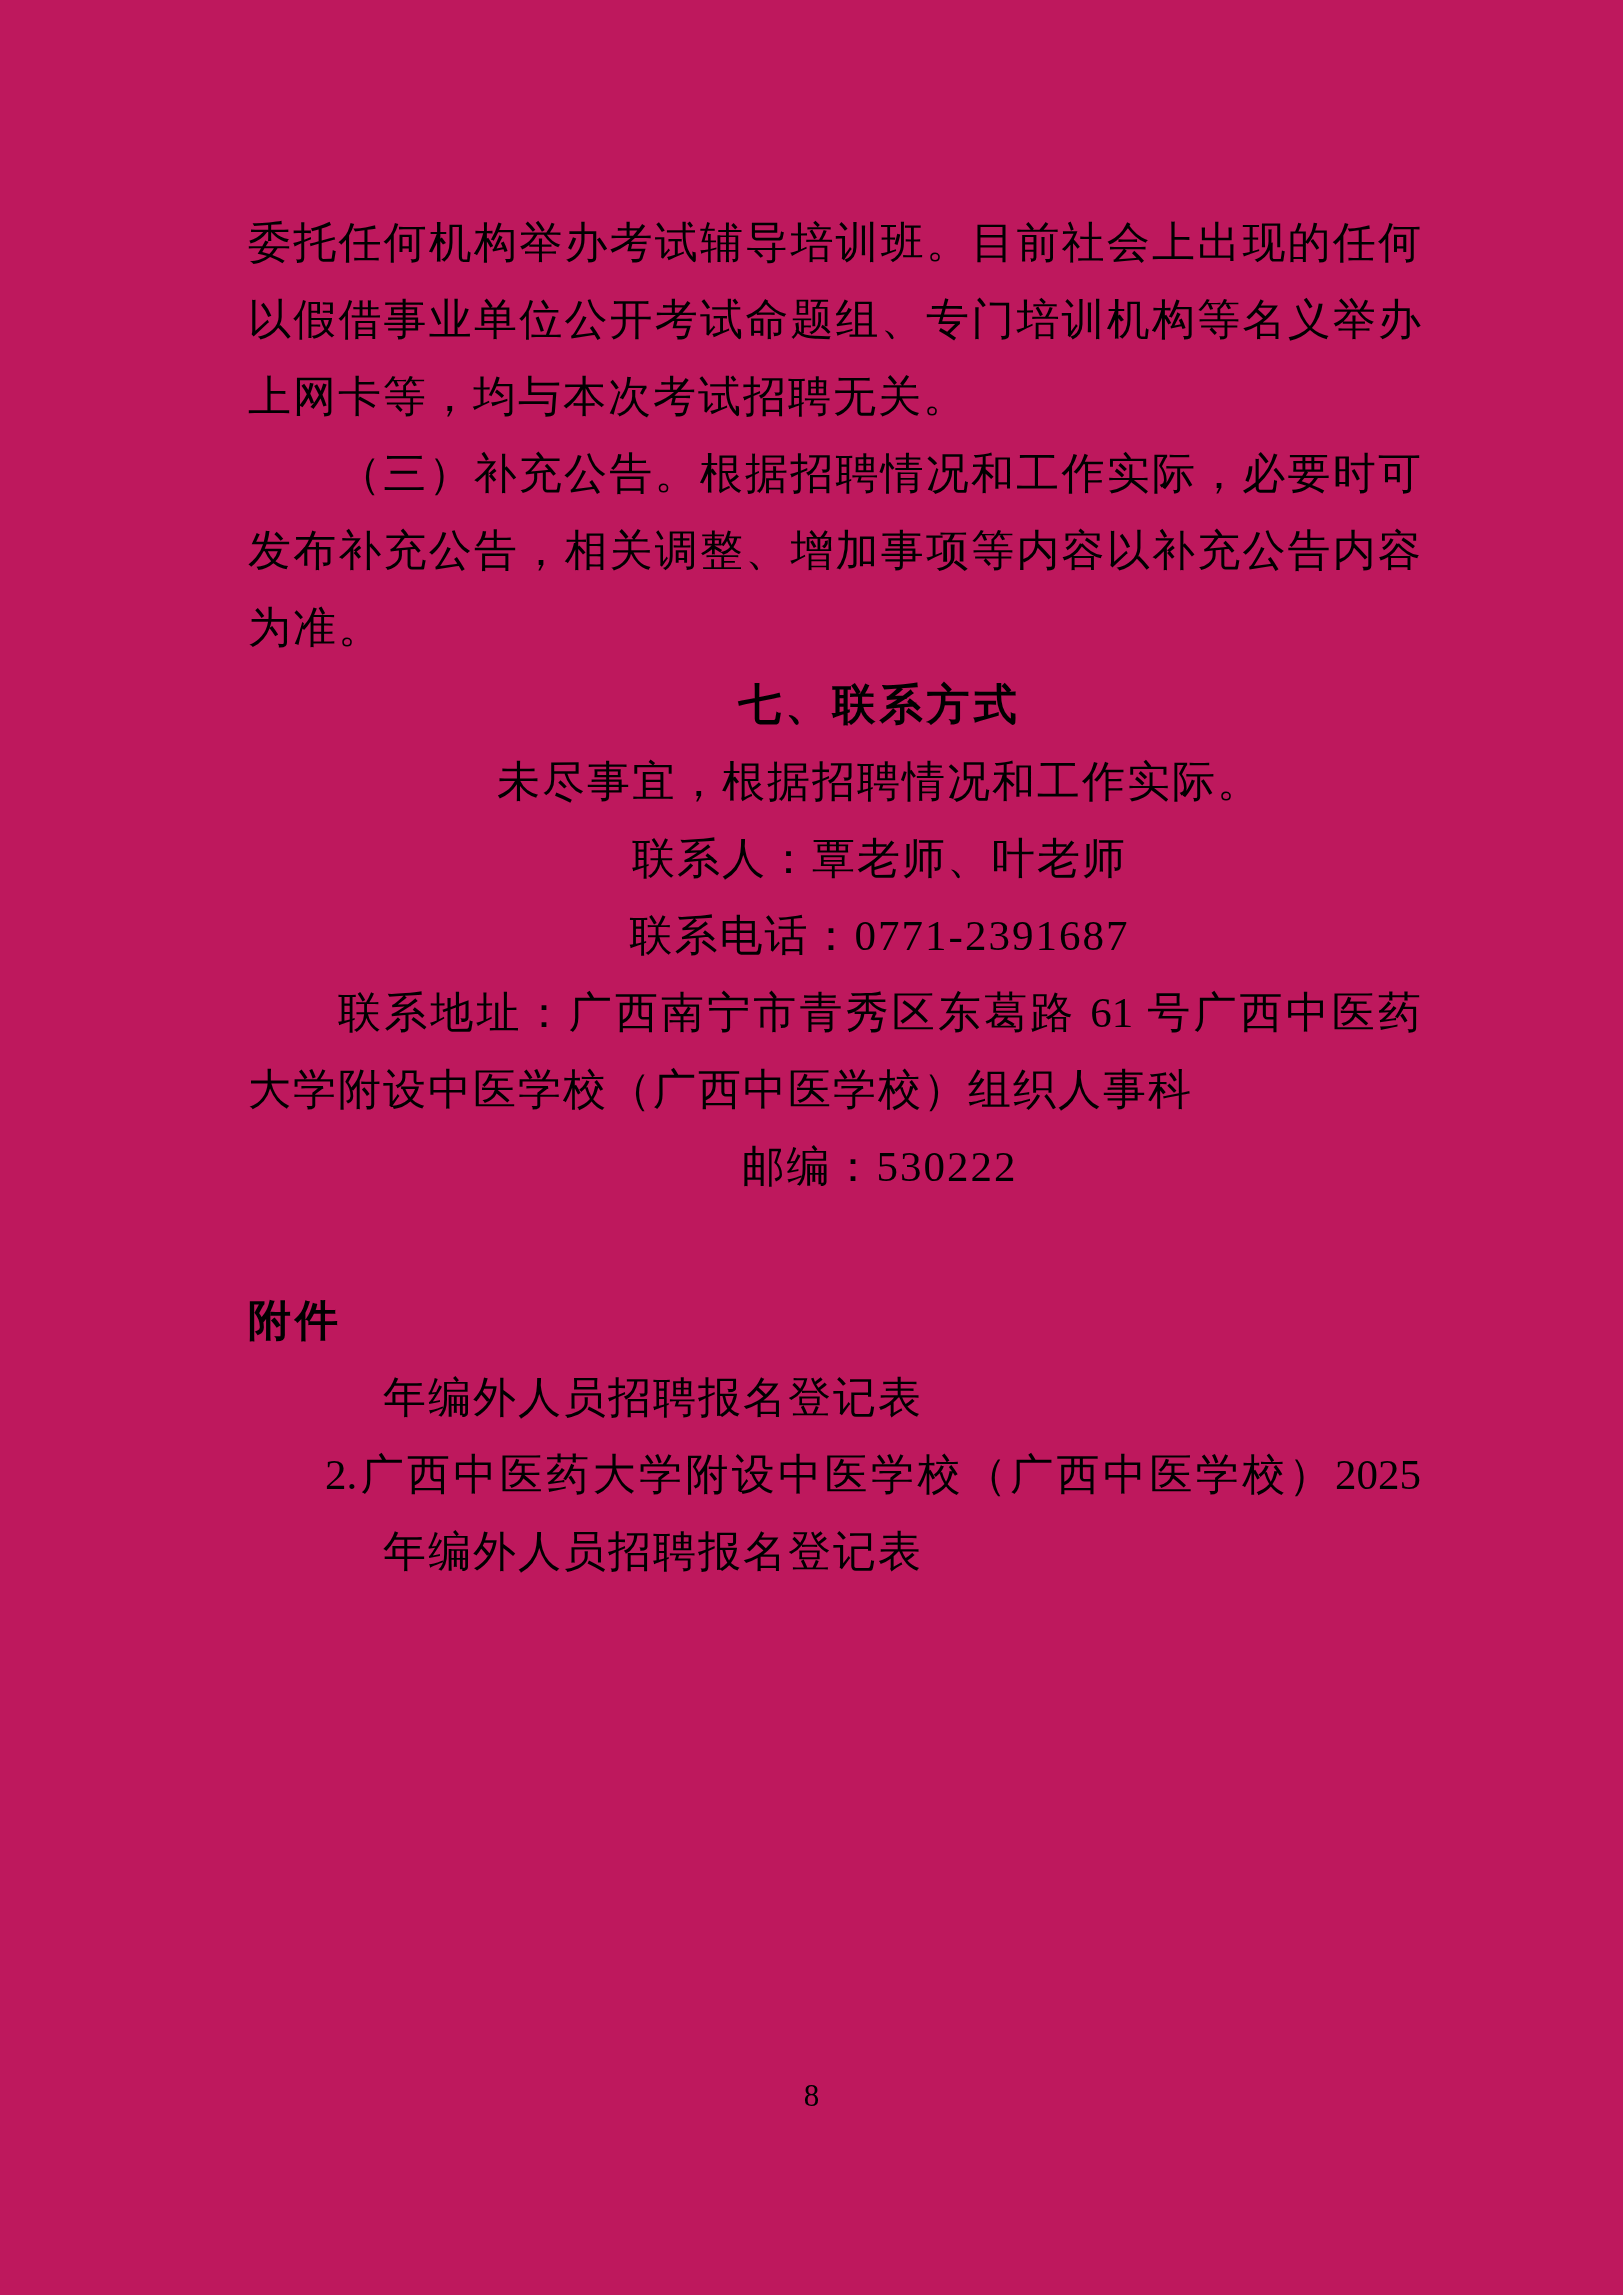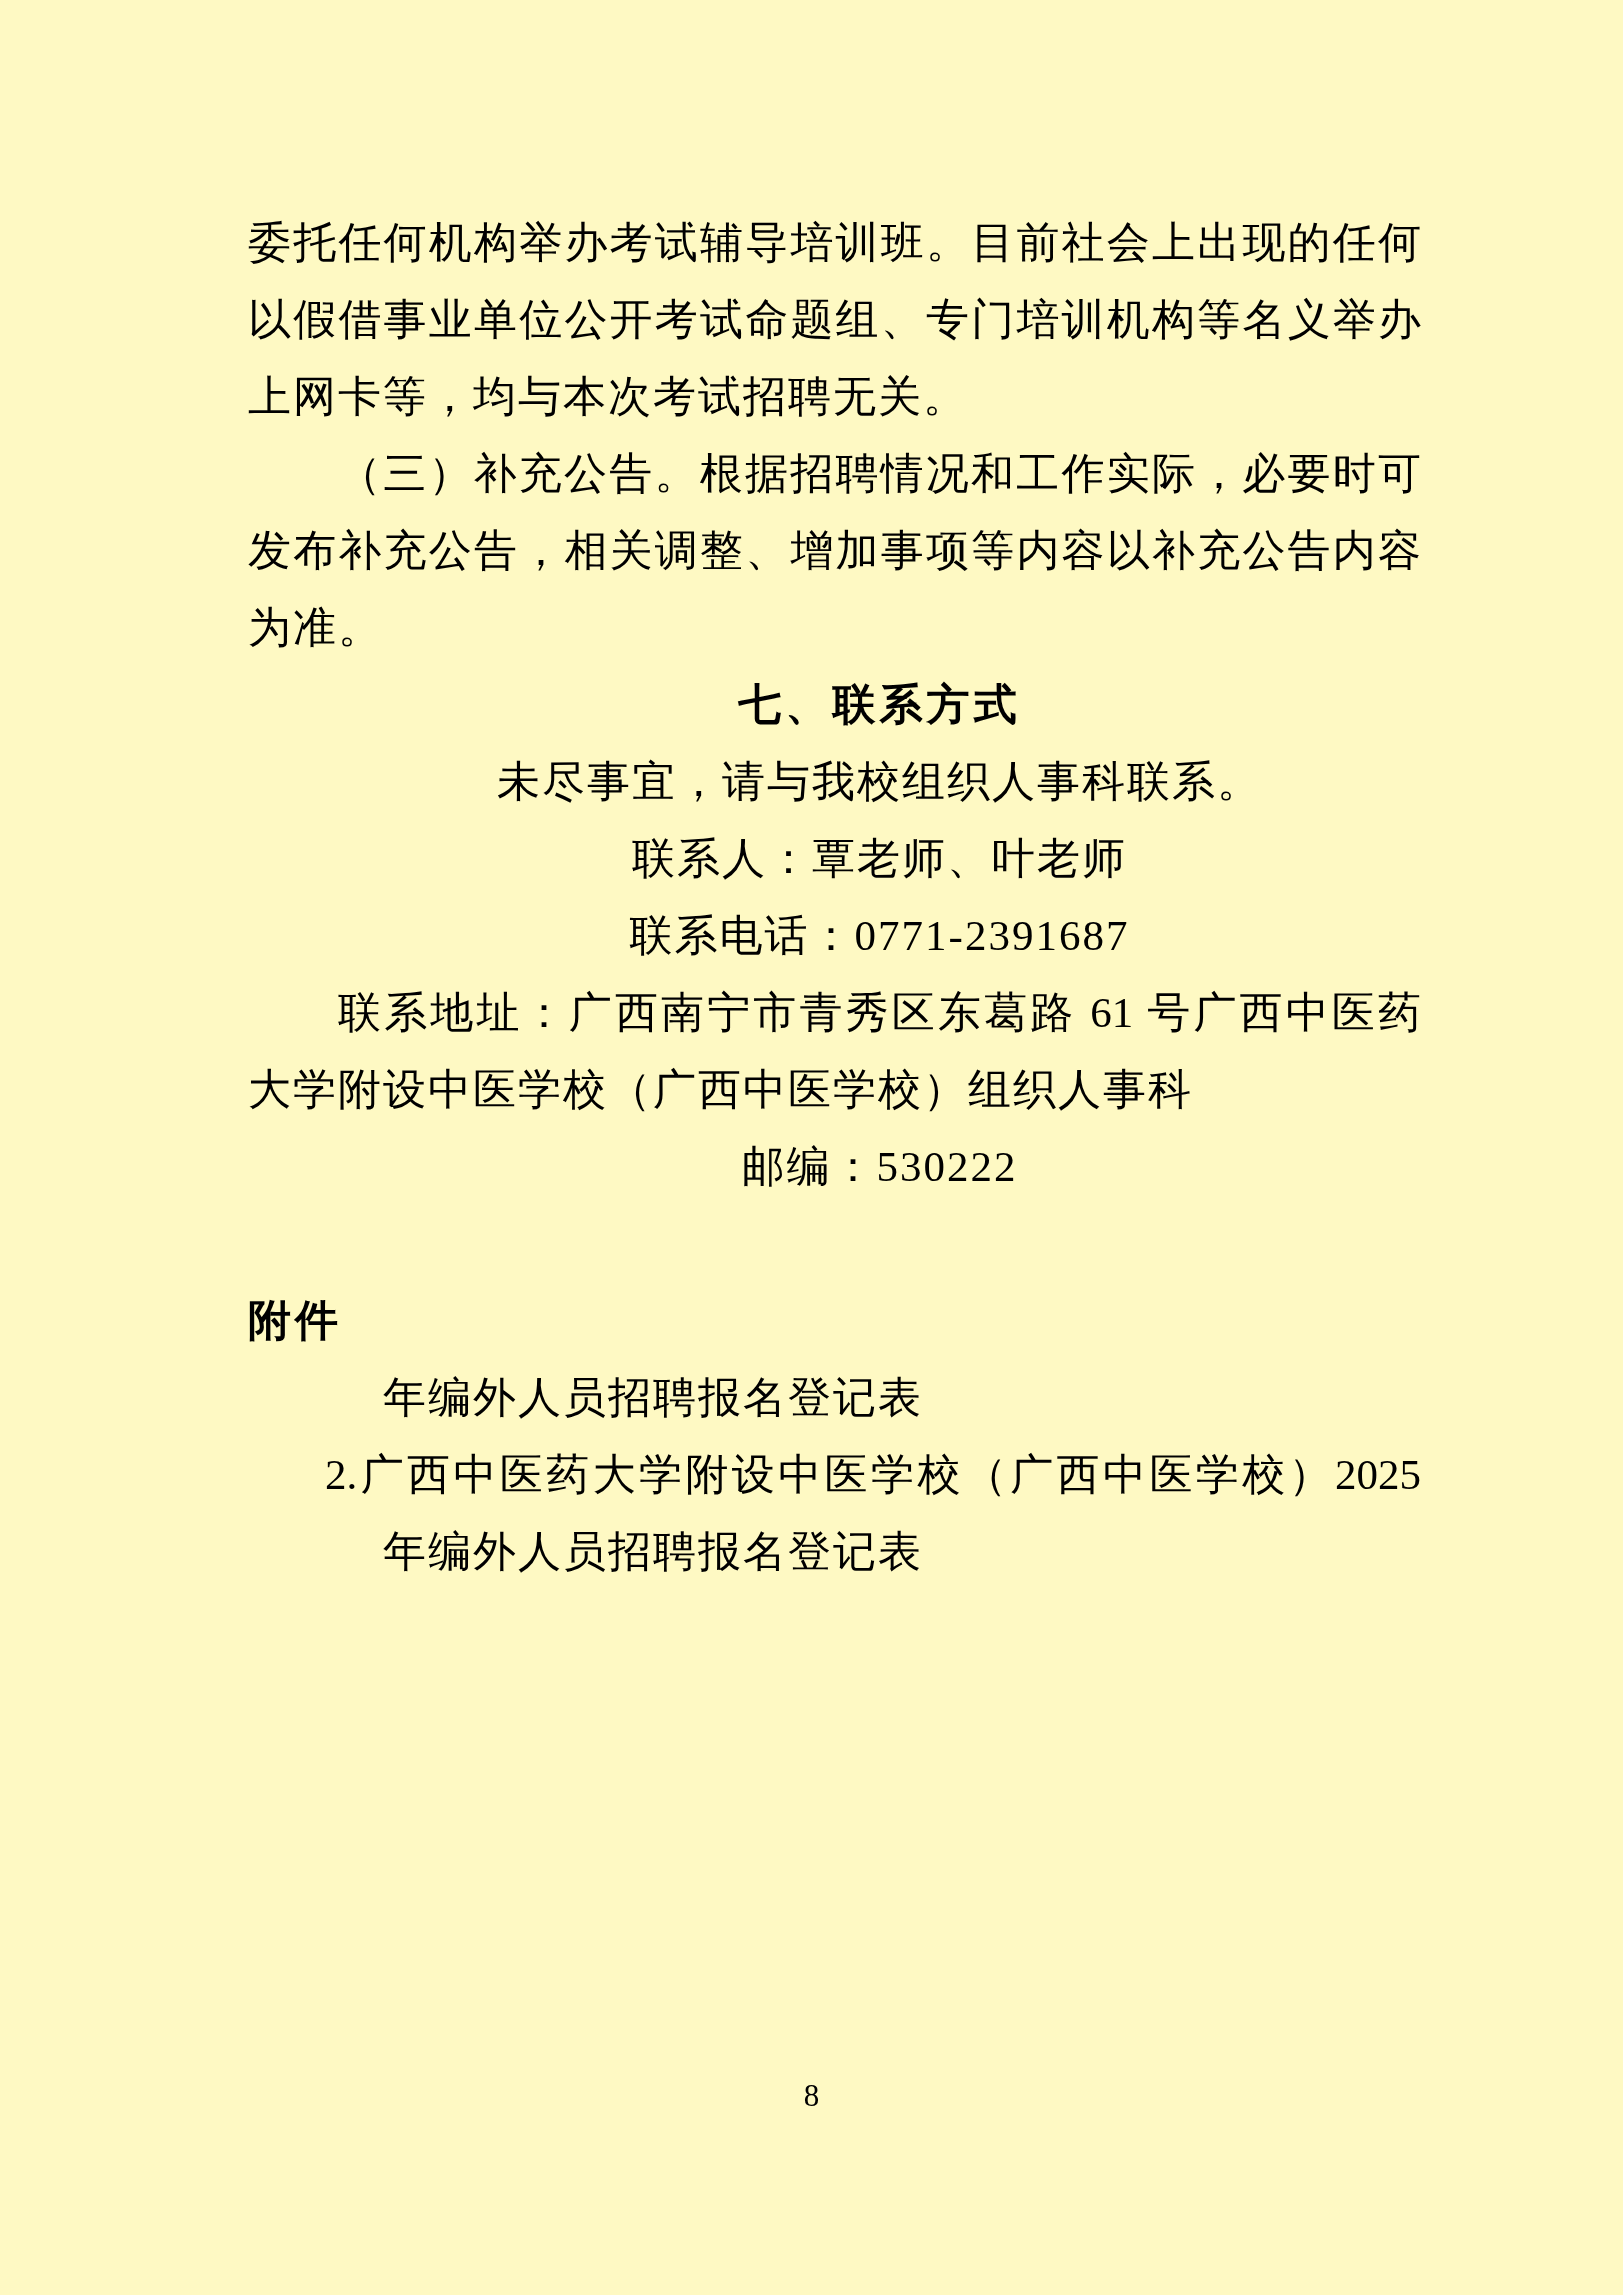--- a/index.html
+++ b/index.html
@@ -4,21 +4,21 @@
 <style>
   html, body {
     margin: 0;
     padding: 0;
     background: #ffffff;
   }
   .page {
     position: relative;
     width: 1623px;
     height: 2295px;
-    background: #fef9c3;
+    background: #be185d;
     overflow: hidden;
     color: #000000;
     font-family: "Liberation Serif", "DejaVu Serif", serif;
   }
   .content {
     position: absolute;
     left: 248px;
     top: 204px;
     width: 1173px;
   }
@@ -63,21 +63,21 @@
     <div class="line just">委托任何机构举办考试辅导培训班。目前社会上出现的任何</div>
     <div class="line just">以假借事业单位公开考试命题组、专门培训机构等名义举办</div>
     <div class="line">上网卡等，均与本次考试招聘无关。</div>
 
     <div class="line just ind2">（三）补充公告。根据招聘情况和工作实际，必要时可</div>
     <div class="line just">发布补充公告，相关调整、增加事项等内容以补充公告内容</div>
     <div class="line">为准。</div>
 
     <div class="line heading ind2">七、联系方式</div>
 
-    <div class="line ind2">未尽事宜，请与我校组织人事科联系。</div>
+    <div class="line ind2">未尽事宜，根据招聘情况和工作实际。</div>
     <div class="line ind2">联系人：覃老师、叶老师</div>
     <div class="line ind2">联系电话：0771-2391687</div>
     <div class="line just ind2">联系地址：广西南宁市青秀区东葛路 61 号广西中医药</div>
     <div class="line">大学附设中医学校（广西中医学校）组织人事科</div>
     <div class="line ind2">邮编：530222</div>
 
     <div class="spacer"></div>
 
     <div class="line heading">附件</div>
 

